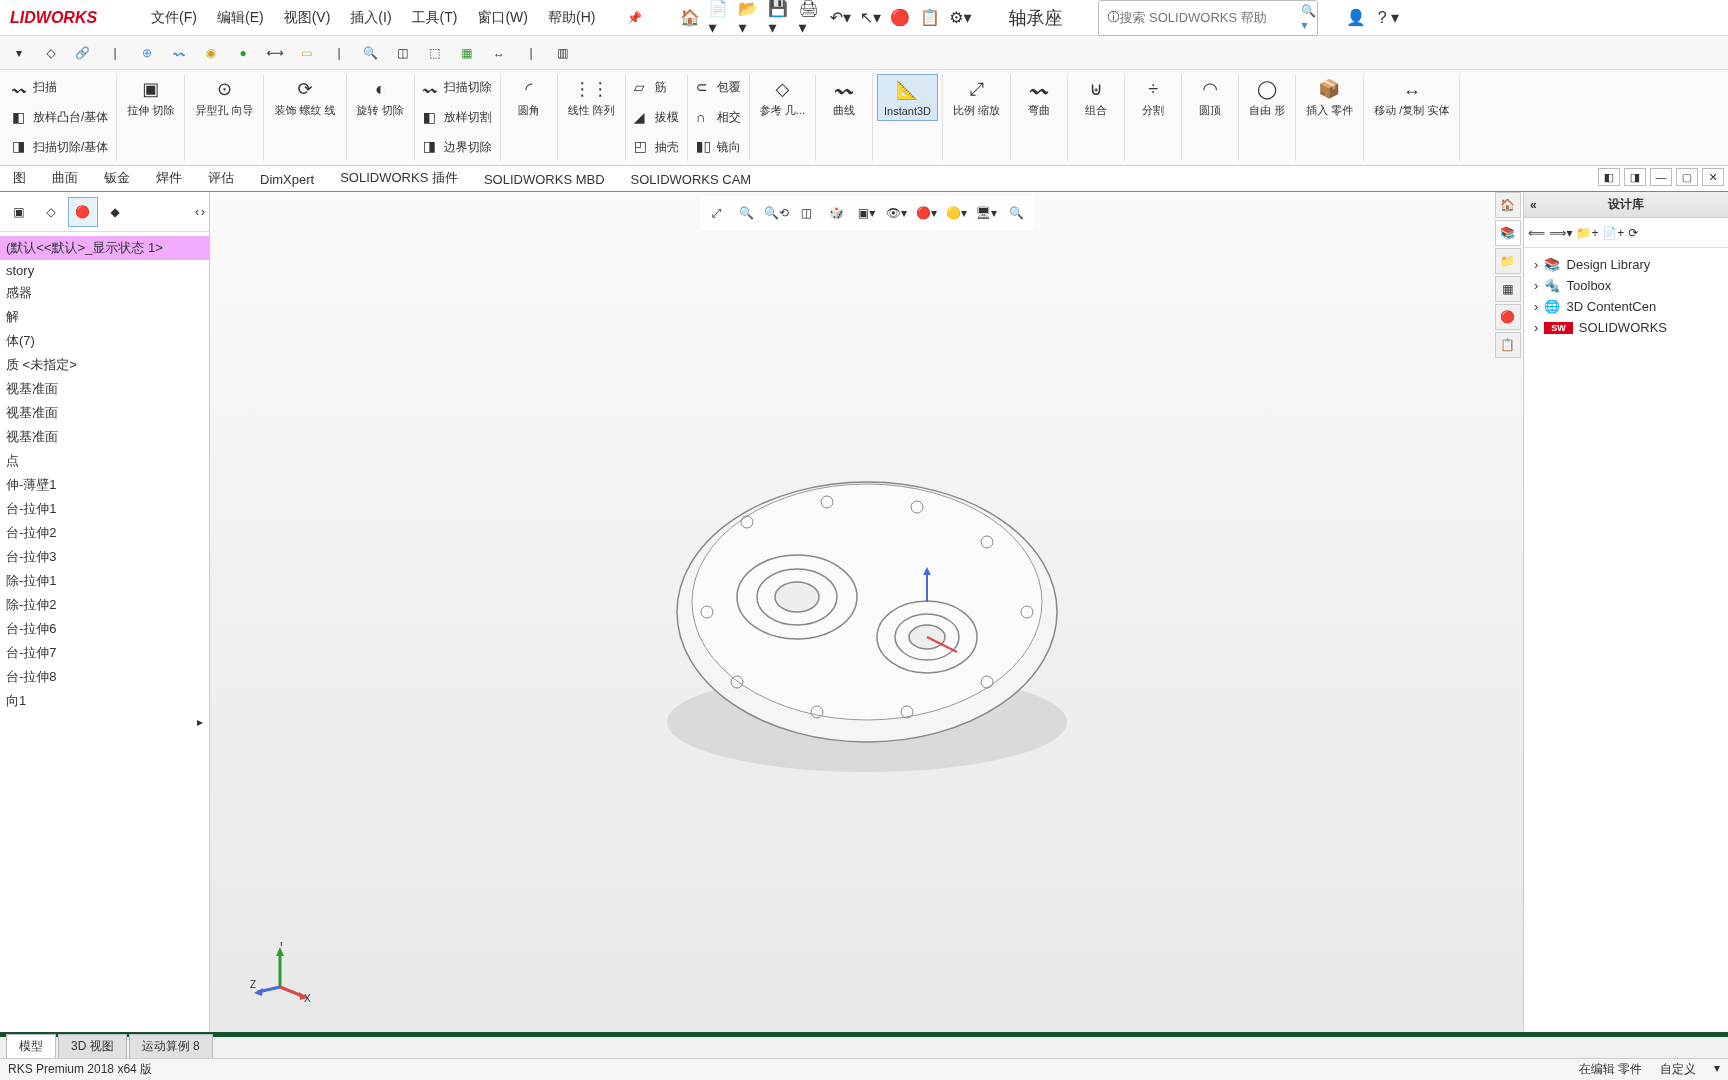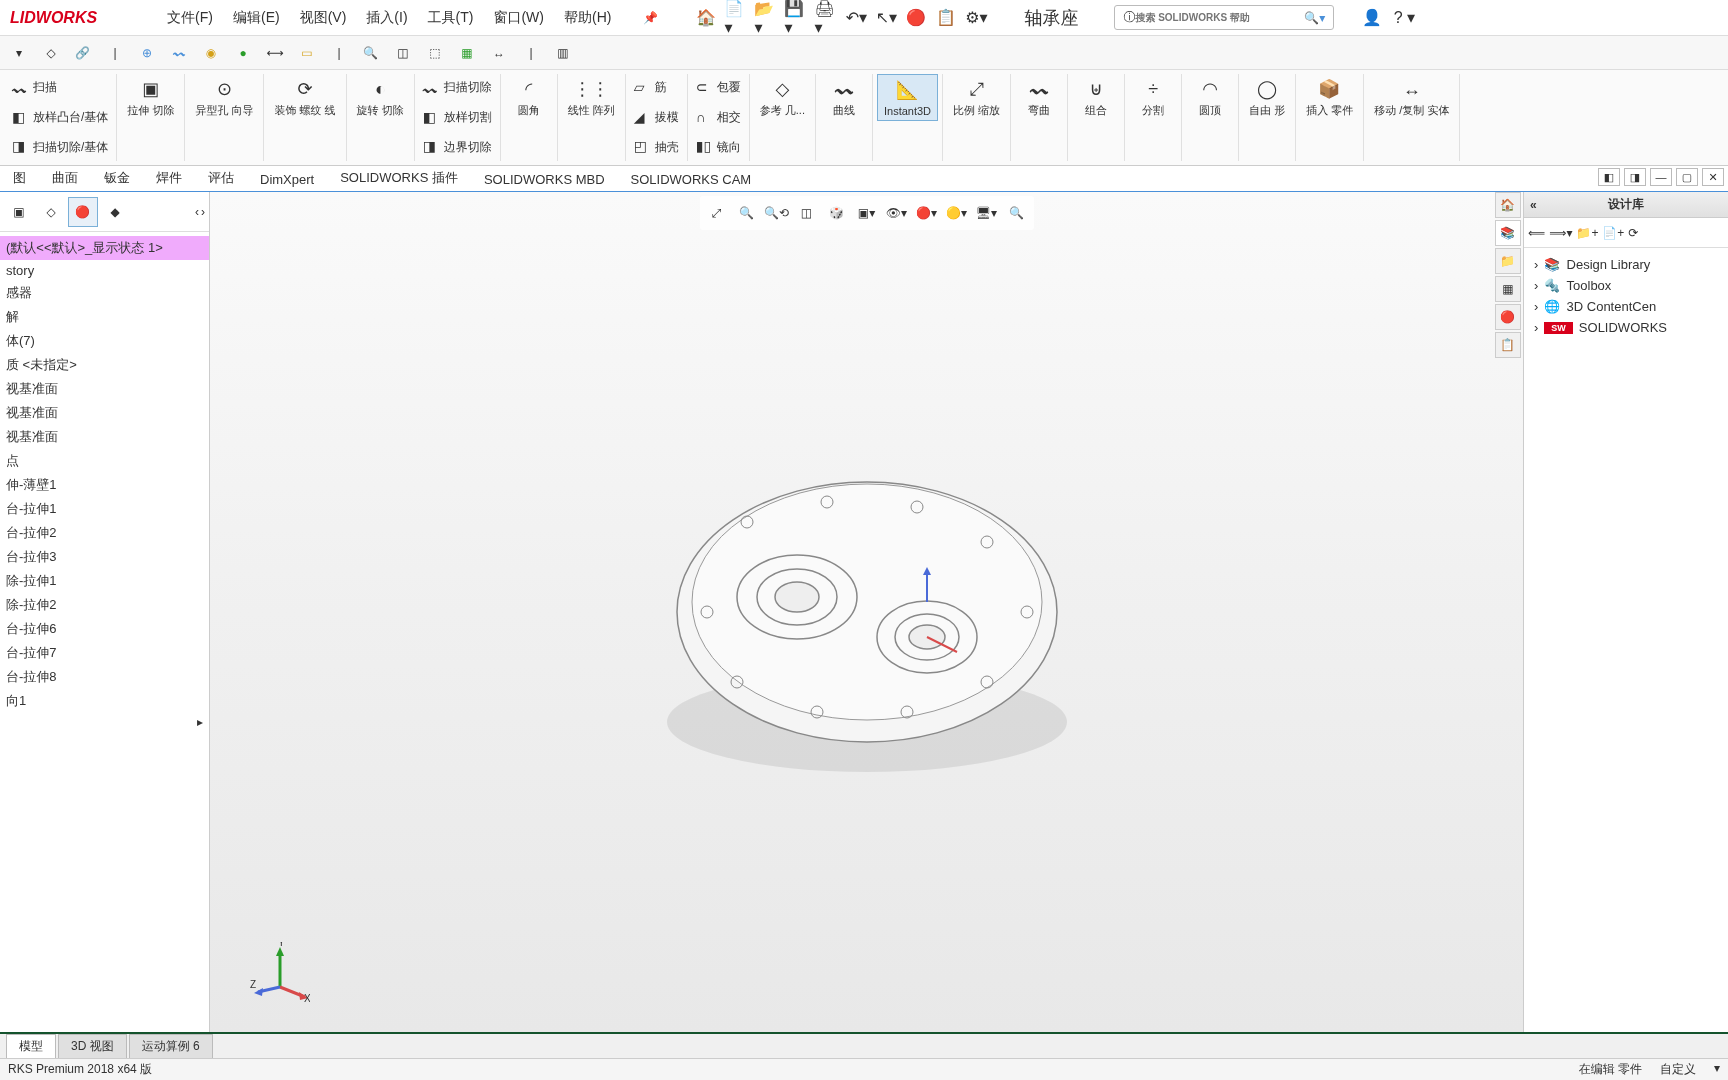--- a/index.html
+++ b/index.html
@@ -1,27 +1,27 @@
 <!DOCTYPE html>
 <html><head>
 <meta charset="utf-8">
 <style>
 * { margin: 0; padding: 0; box-sizing: border-box; font-family: "Microsoft YaHei", Arial, sans-serif; }
 body { width: 1728px; height: 1080px; overflow: hidden; background: #fff; font-size: 12px; color: #333; }
 
 .menubar { height: 36px; background: #fff; display: flex; align-items: center; border-bottom: 1px solid #ddd; gap: 16px; }
 .logo { color: #d8001b; font-weight: bold; font-style: italic; font-size: 16px; padding: 0 10px; }
-.menu-items { display: flex; gap: 4px; margin-left: 36px; }
+.menu-items { display: flex; gap: 4px; margin-left: 20px; }
 .menu-items span { padding: 6px 8px; cursor: pointer; font-size: 14px; }
 .pin-icon { color: #4a90d9; margin-left: 8px; cursor: pointer; }
 .toolbar-right { display: flex; align-items: center; gap: 6px; margin-left: 20px; }
 .tb-icon { width: 24px; height: 24px; display: flex; align-items: center; justify-content: center; cursor: pointer; font-size: 16px; }
 .doc-name { margin: 0 20px; font-size: 18px; }
 .search-box { border: 1px solid #bbb; border-radius: 3px; padding: 3px 8px; width: 220px; display: flex; align-items: center; }
-.search-box input { border: none; outline: none; flex: 1; font-size: 10px; font-weight: bold; }
+.search-box input { border: none; outline: none; flex: 1; font-size: 13px; }
 .search-icon { color: #4a90d9; margin-left: 6px; }
 .help-btns { display: flex; gap: 8px; margin-left: 10px; }
 
 .quick-toolbar { height: 34px; background: #f7f7f7; display: flex; align-items: center; gap: 6px; padding: 0 6px; border-bottom: 1px solid #ddd; }
 .qt-icon { width: 26px; height: 26px; display: flex; align-items: center; justify-content: center; cursor: pointer; }
 
 .ribbon { height: 96px; background: #fafafa; display: flex; align-items: flex-start; padding: 4px 4px; border-bottom: 1px solid #ccc; }
 .ribbon-group { display: flex; flex-direction: column; gap: 2px; padding: 0 4px; border-right: 1px solid #e0e0e0; height: 100%; justify-content: flex-start; }
 .ribbon-btn { display: flex; flex-direction: column; align-items: center; padding: 2px 6px; cursor: pointer; min-width: 44px; }
 .ribbon-btn.large { min-width: 48px; }
@@ -58,21 +58,21 @@
 .design-library { width: 205px; background: #fff; border-left: 1px solid #ccc; display: flex; flex-direction: column; }
 .dl-header { height: 26px; background: linear-gradient(#f0f0f0, #e0e0e0); display: flex; align-items: center; justify-content: center; font-weight: bold; border-bottom: 1px solid #ccc; position: relative; }
 .dl-collapse { position: absolute; left: 6px; cursor: pointer; }
 .dl-toolbar { height: 30px; display: flex; align-items: center; gap: 4px; padding: 0 4px; border-bottom: 1px solid #ddd; }
 .dl-tree { padding: 6px; }
 .dl-item { display: flex; align-items: center; gap: 6px; padding: 3px 4px; cursor: pointer; font-size: 13px; }
 .dl-side-tabs { position: absolute; right: 205px; top: 192px; width: 28px; display: flex; flex-direction: column; gap: 2px; }
 .dl-side-tab { width: 26px; height: 26px; background: #f0f0f0; border: 1px solid #ccc; display: flex; align-items: center; justify-content: center; cursor: pointer; }
 .dl-side-tab.active { background: #fff; }
 
-.bottom-tabs { height: 26px; background: #f0f0f0; display: flex; align-items: flex-end; border-top: 2px solid #14532d; padding-left: 6px; }
+.bottom-tabs { height: 26px; background: #f0f0f0; display: flex; align-items: flex-end; border-top: 5px solid #14532d; padding-left: 6px; }
 .bt-tab { padding: 3px 12px; cursor: pointer; font-size: 12px; background: #e0e0e0; border: 1px solid #bbb; border-bottom: none; margin-right: 2px; }
 .bt-tab.active { background: #fff; }
 
 .statusbar { height: 22px; background: #f5f5f5; display: flex; align-items: center; font-size: 12px; padding: 0 8px; border-top: 1px solid #ccc; }
 .sb-right { margin-left: auto; display: flex; gap: 18px; justify-content: flex-end; }
 </style>
 </head>
 <body>
 
 <div class="menubar">
@@ -455,21 +455,21 @@
         <span style="background:#d8001b;color:#fff;padding:1px 7px;font-size:9px;font-weight:bold">SW</span>
         <span>SOLIDWORKS</span>
       </div>
     </div>
   </div>
 </div>
 
 <div class="bottom-tabs">
   <div class="bt-tab active">模型</div>
   <div class="bt-tab">3D 视图</div>
-  <div class="bt-tab">运动算例 6</div>
+  <div class="bt-tab">运动算例 8</div>
 </div>
 
 <div class="statusbar">
   <span>RKS Premium 2018 x64 版</span>
   <div class="sb-right">
     <span>在编辑 零件</span>
     <span>自定义</span>
     <span>▾</span>
   </div>
 </div>

